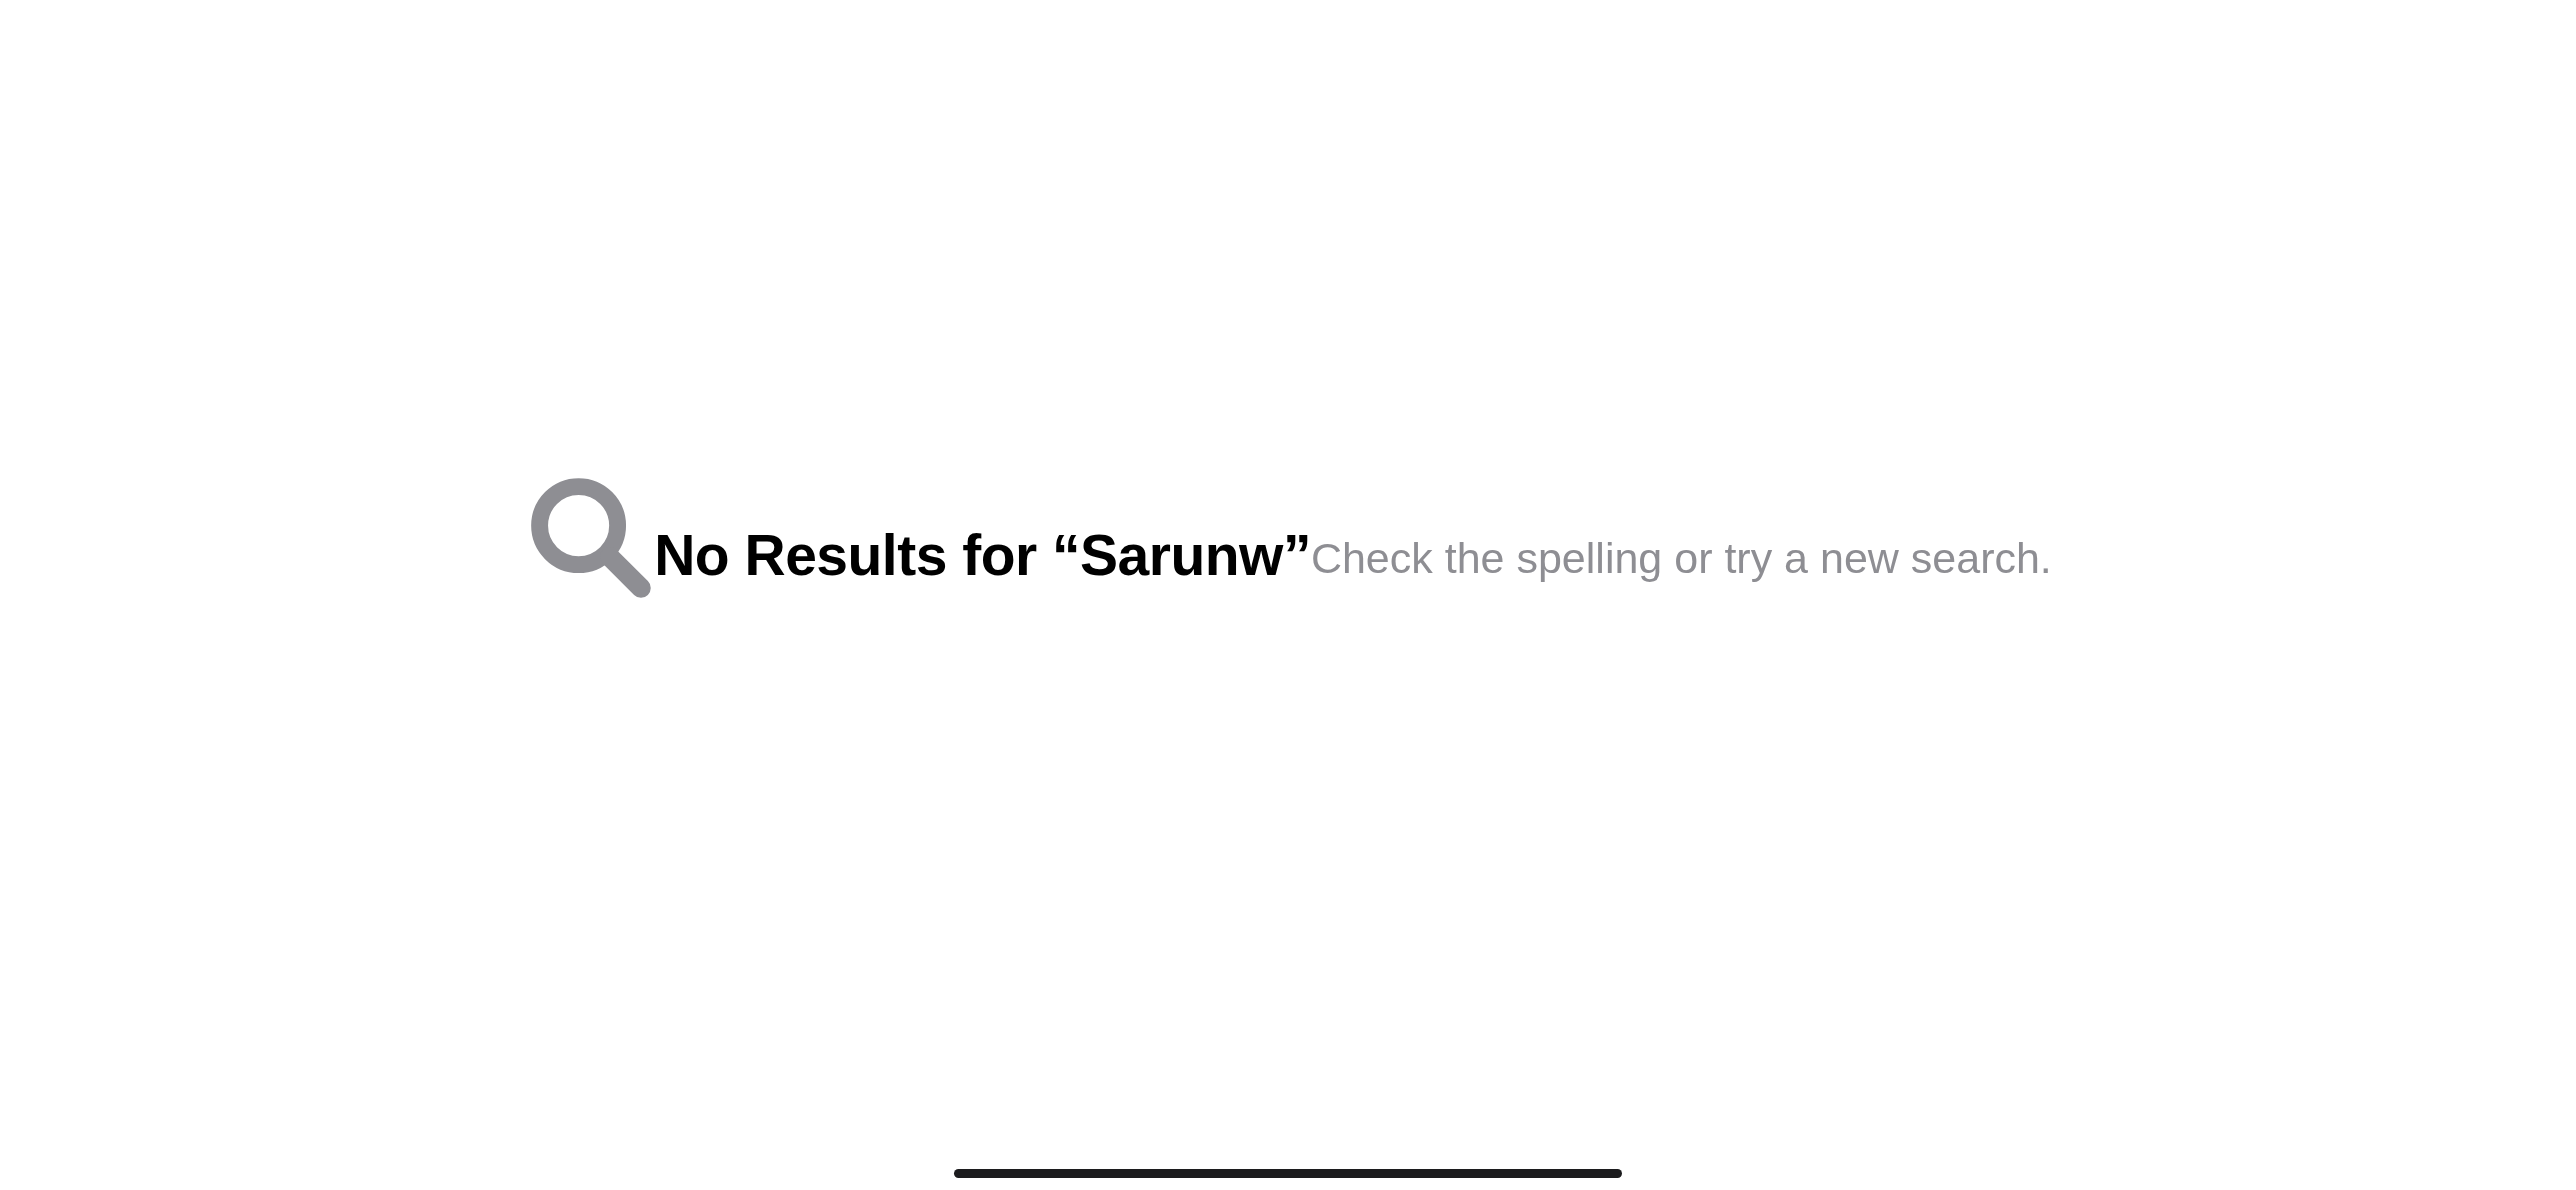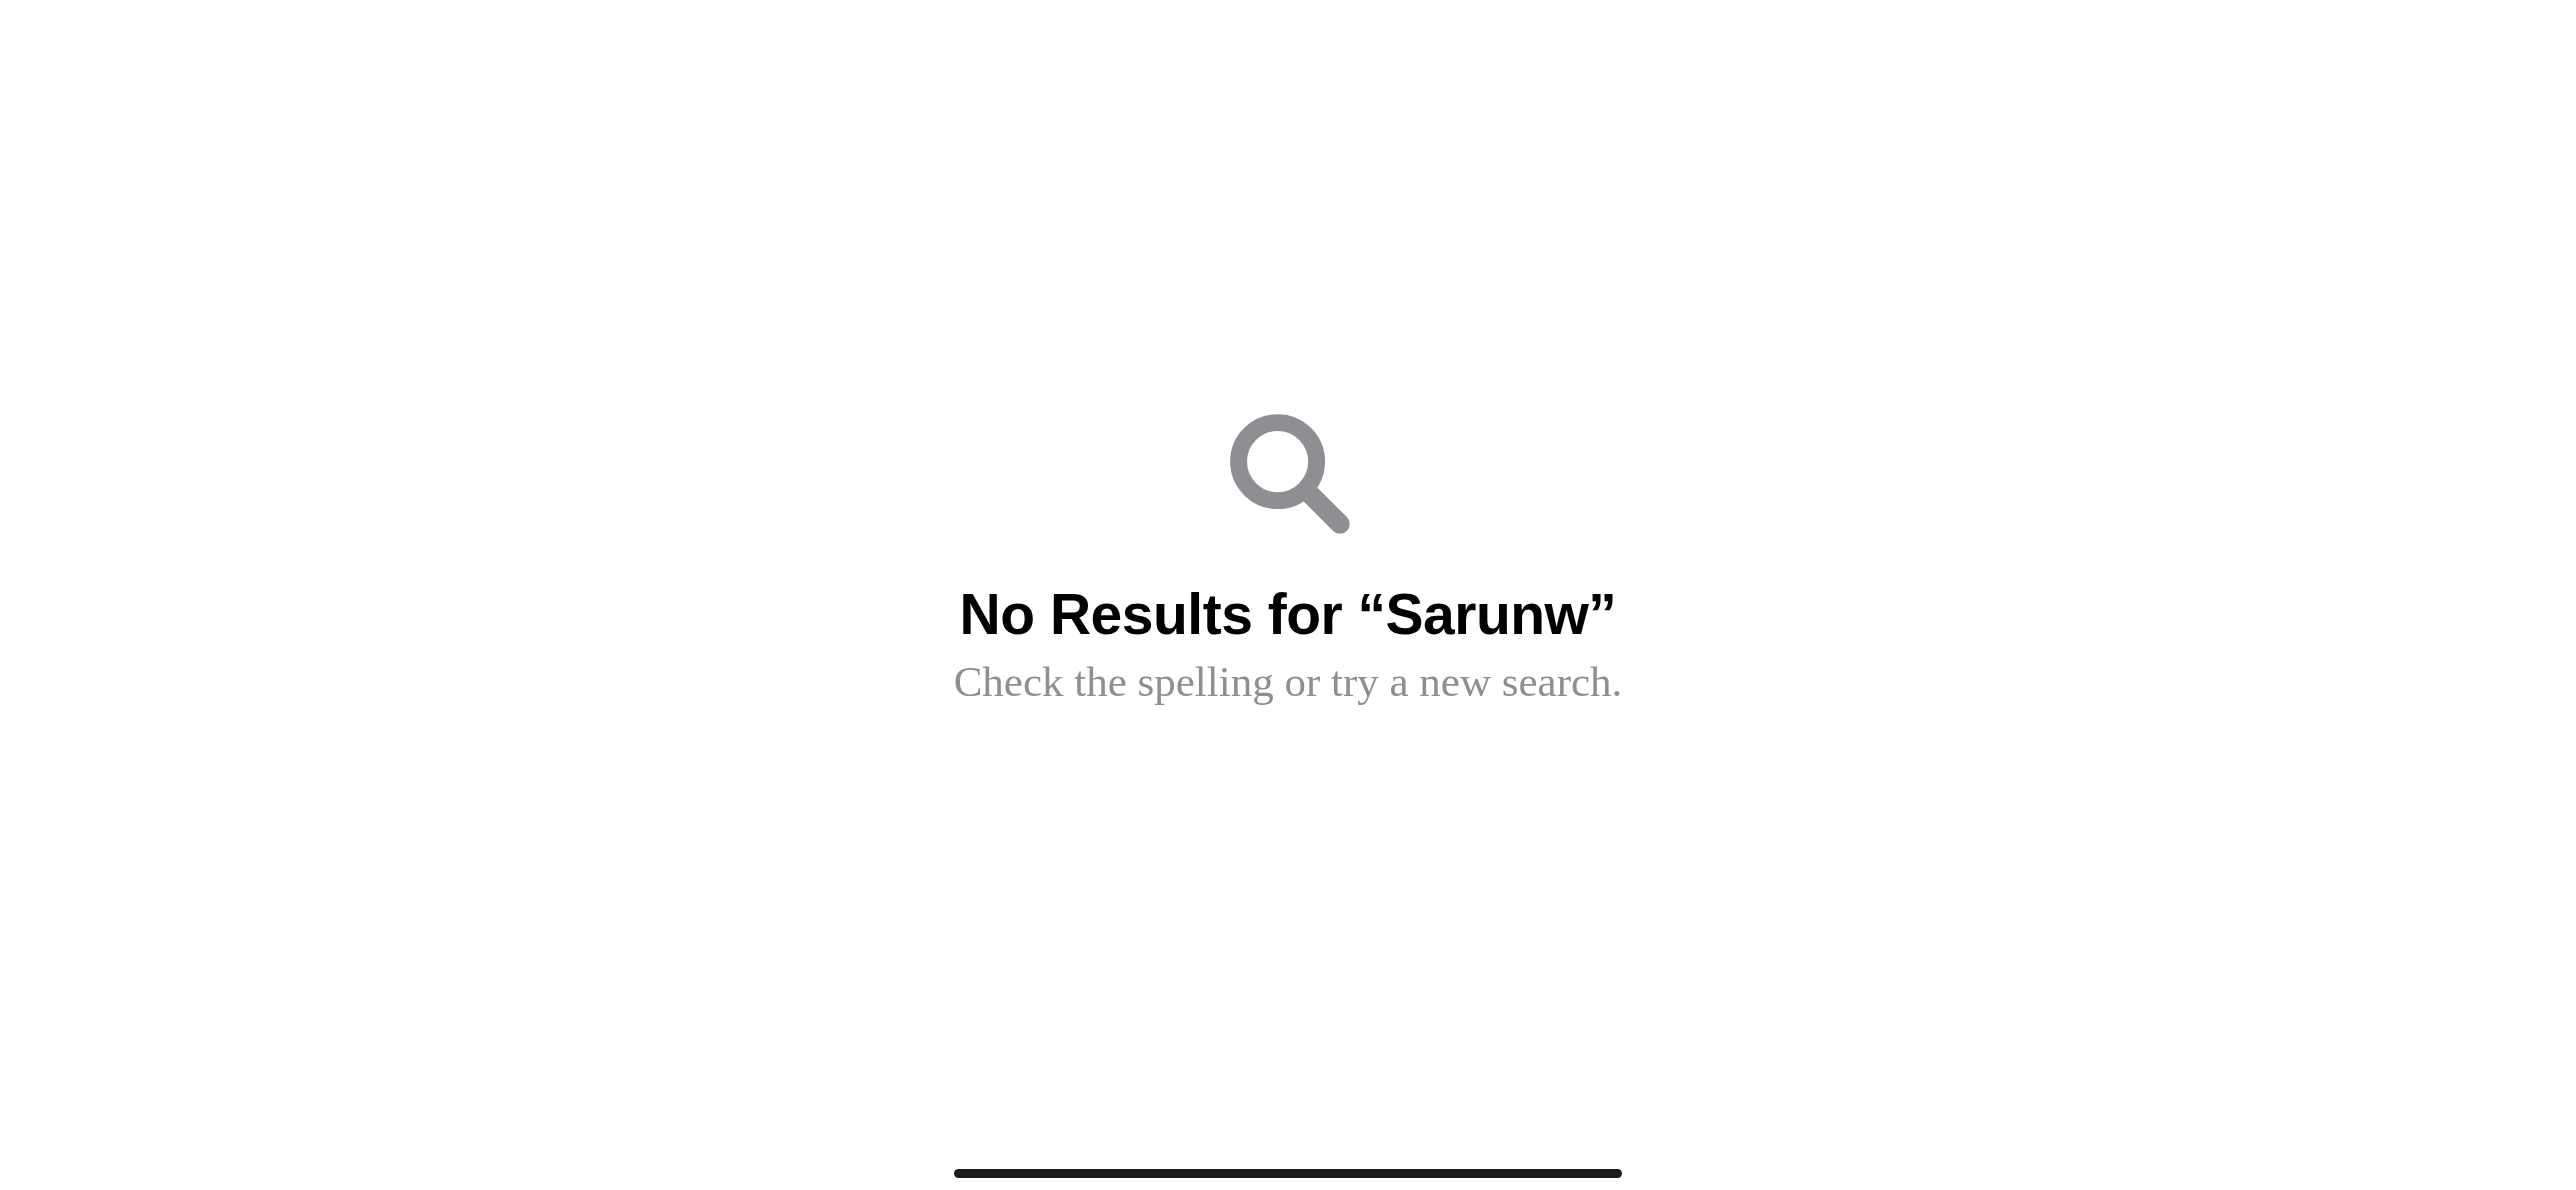--- a/index.html
+++ b/index.html
@@ -16,21 +16,21 @@
       display: flex;
       flex-direction: column;
       align-items: center;
       justify-content: center;
       position: relative;
       overflow: hidden;
     }
 
     .empty-state {
       display: flex;
-      flex-direction: column;
+      flex-direction: row;
       align-items: center;
       justify-content: center;
       transform: translateY(-37px);
     }
 
     .search-icon-wrap {
       margin-bottom: 45px;
       display: flex;
       align-items: center;
       justify-content: center;
@@ -51,21 +51,20 @@
       line-height: 1.15;
       margin-bottom: 5.6px;
     }
 
     .subtitle {
       font-size: 43px;
       font-weight: 400;
       color: #8e8e93;
       text-align: center;
       line-height: 1.3;
-      font-family: Liberation Serif, serif;
     }
 
     .home-indicator {
       position: absolute;
       bottom: 13px;
       left: 50%;
       transform: translateX(-50%);
       width: 668px;
       height: 9.3px;
       background: #1c1c1e;

